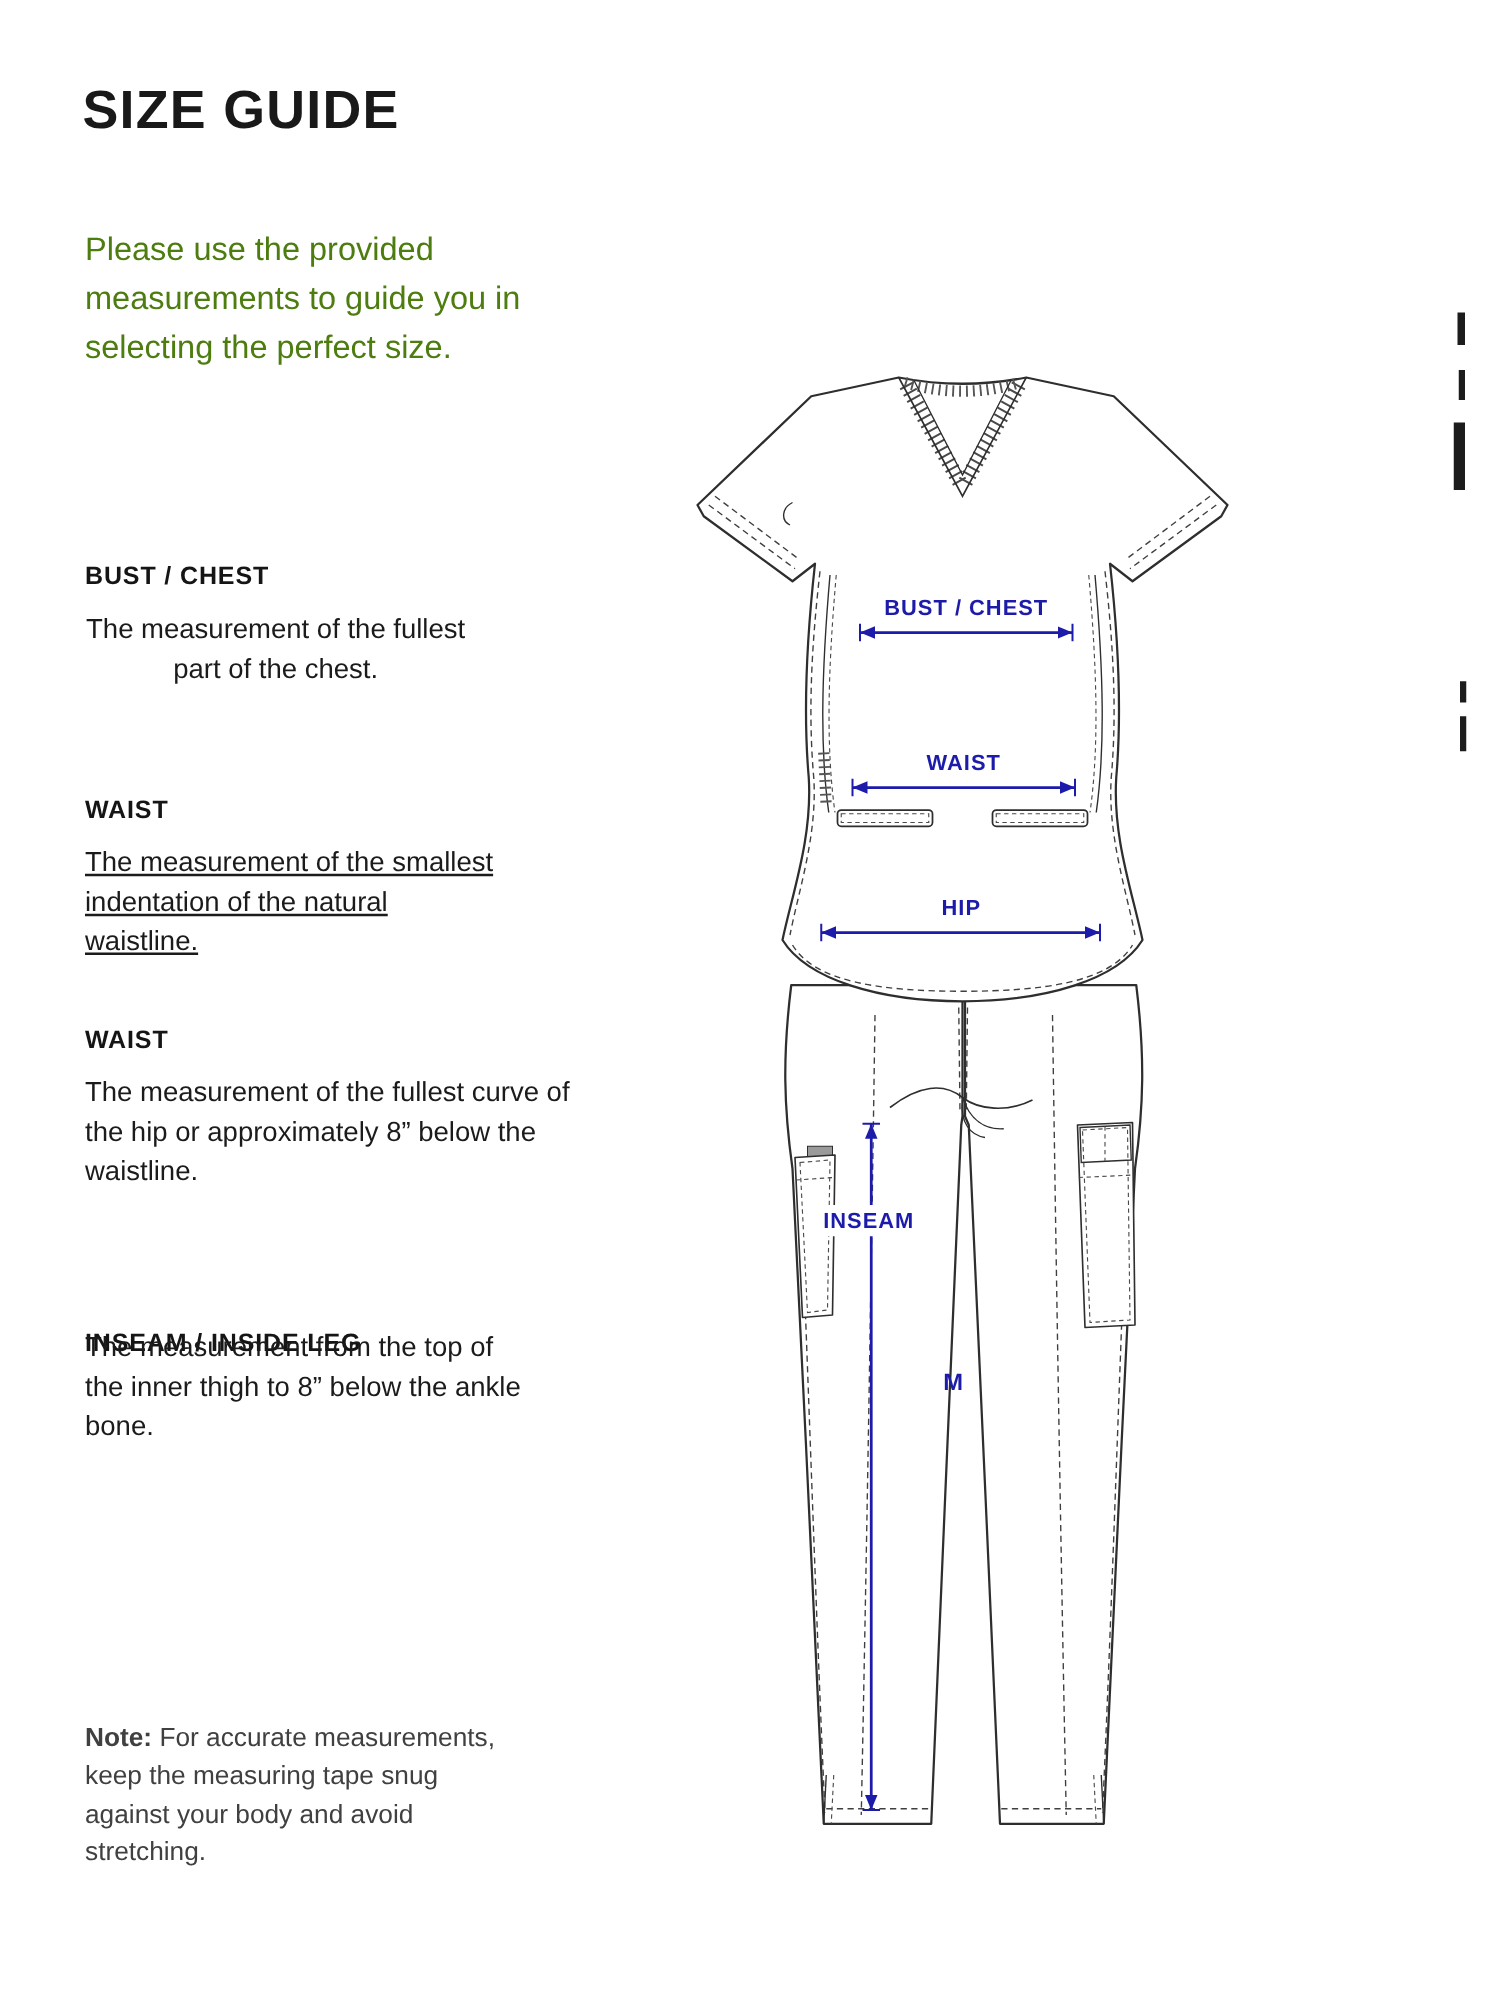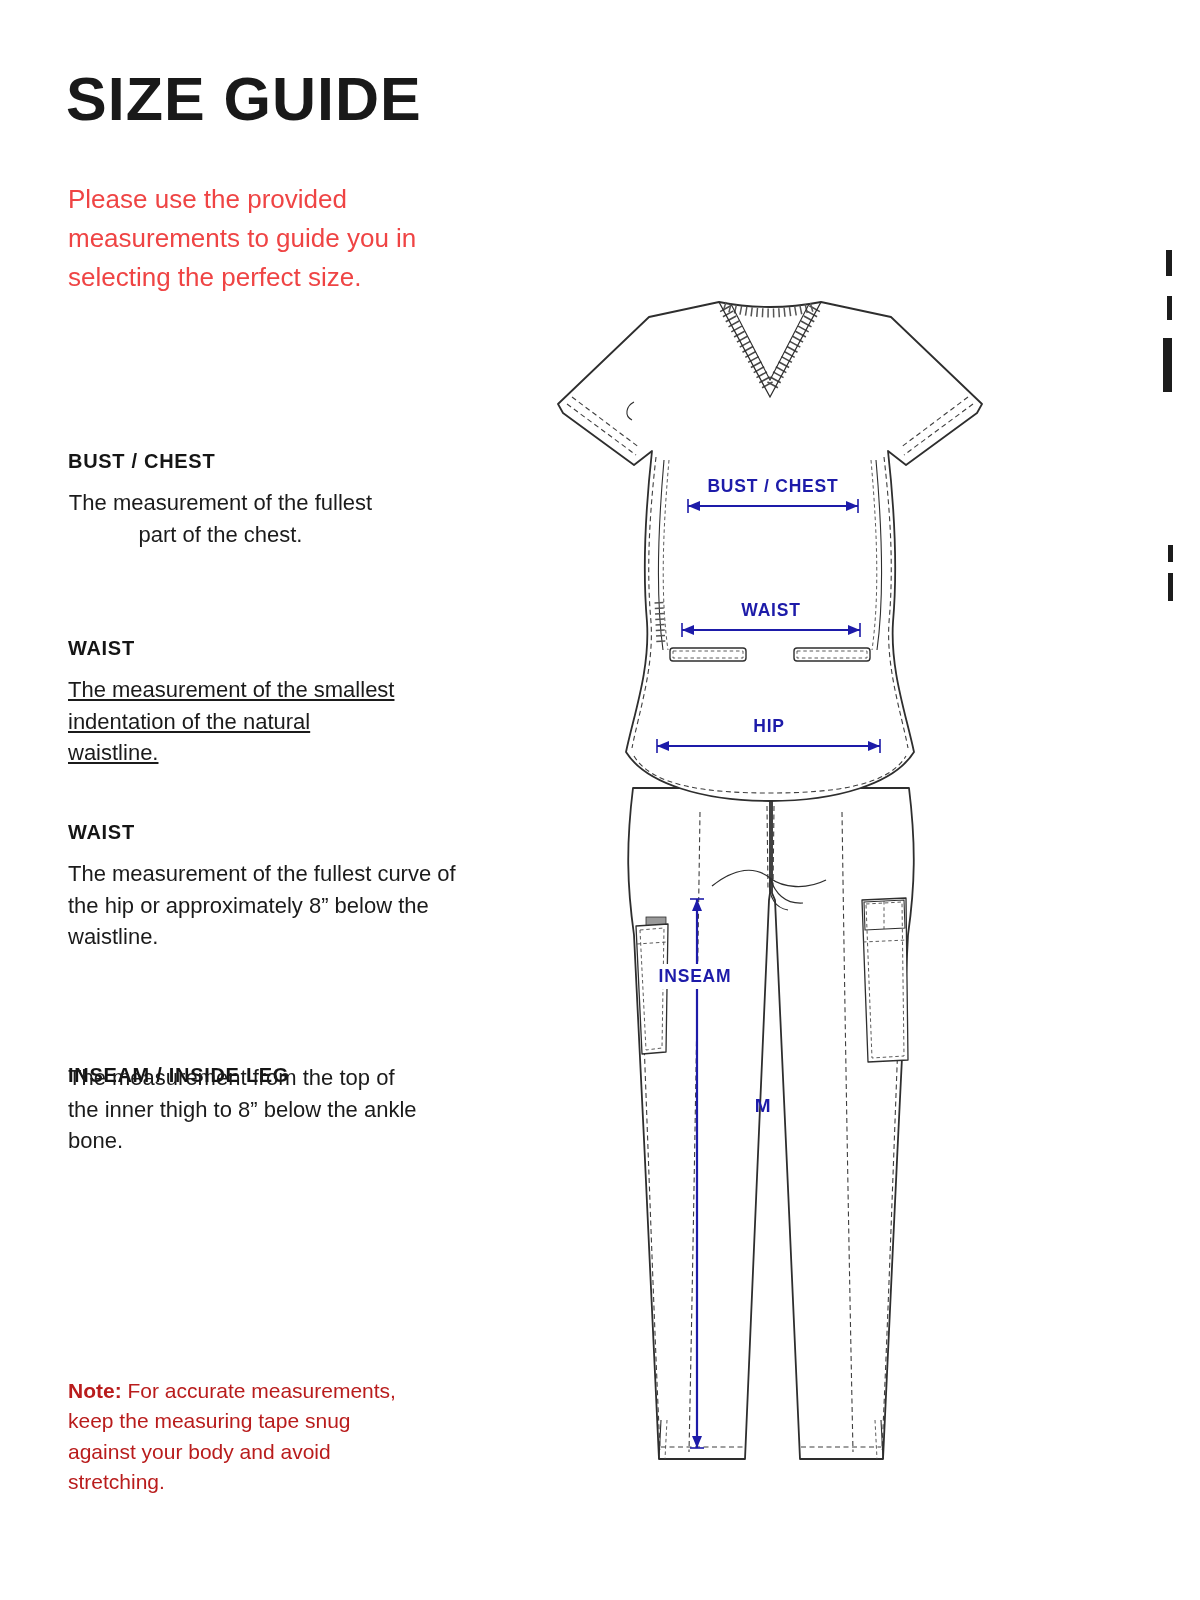--- a/index.html
+++ b/index.html
@@ -2,36 +2,36 @@
 <html><head>
 <meta charset="utf-8">
 <style>
   html,body{margin:0;padding:0;}
   body{
     width:1200px;height:1600px;background:#ffffff;position:relative;overflow:hidden;
     font-family:"Liberation Sans",sans-serif;color:#1c1c1c;
   }
   .abs{position:absolute;margin:0;}
   .title{
-    left:66px;top:64px;font-size:61px;font-weight:700;letter-spacing:1px;color:#191919;
+    left:66px;top:64px;font-size:43px;font-weight:700;letter-spacing:1px;color:#191919;
   }
   .intro{
-    left:68px;top:180px;width:446px;font-size:26px;line-height:1.5;color:#ef4444;
+    left:68px;top:180px;width:446px;font-size:26px;line-height:1.5;color:#4d7c0f;
   }
   .sec-h{font-size:20px;font-weight:700;letter-spacing:.7px;color:#151515;}
   .sec-b{font-size:22px;line-height:1.44;color:#1b1b1b;}
   .h-bust{left:68px;top:450px;}
   .b-bust{left:68px;top:487px;width:305px;text-align:center;}
   .h-waist{left:68px;top:637px;}
   .b-waist{left:68px;top:674px;width:332px;text-decoration:underline;}
   .h-hips{left:68px;top:821px;}
   .b-hips{left:68px;top:858px;width:392px;}
   .h-inseam{left:68px;top:1064px;}
   .b-inseam{left:68px;top:1062px;width:352px;}
-  .note{left:68px;top:1376px;width:336px;font-size:21px;line-height:1.45;color:#b91c1c;}
+  .note{left:68px;top:1376px;width:336px;font-size:21px;line-height:1.45;color:#404040;}
   .note strong{font-weight:700;}
 
   svg.diagram{position:absolute;left:520px;top:270px;}
   .ol{fill:#ffffff;stroke:#2e2e2e;stroke-width:1.8;stroke-linejoin:round;}
   .ln{fill:none;stroke:#2e2e2e;stroke-width:1.3;}
   .thin{fill:none;stroke:#2e2e2e;stroke-width:1.1;}
   .dash{fill:none;stroke:#3f3f3f;stroke-width:1.1;stroke-dasharray:5 3.5;}
   .dash2{fill:none;stroke:#4a4a4a;stroke-width:.9;stroke-dasharray:3.5 2.8;}
   .rib{fill:none;stroke:#4a4a4a;stroke-width:12;stroke-dasharray:1.6 4.2;}
   .rib2{fill:none;stroke:#555555;stroke-width:9;stroke-dasharray:1.5 4;}

